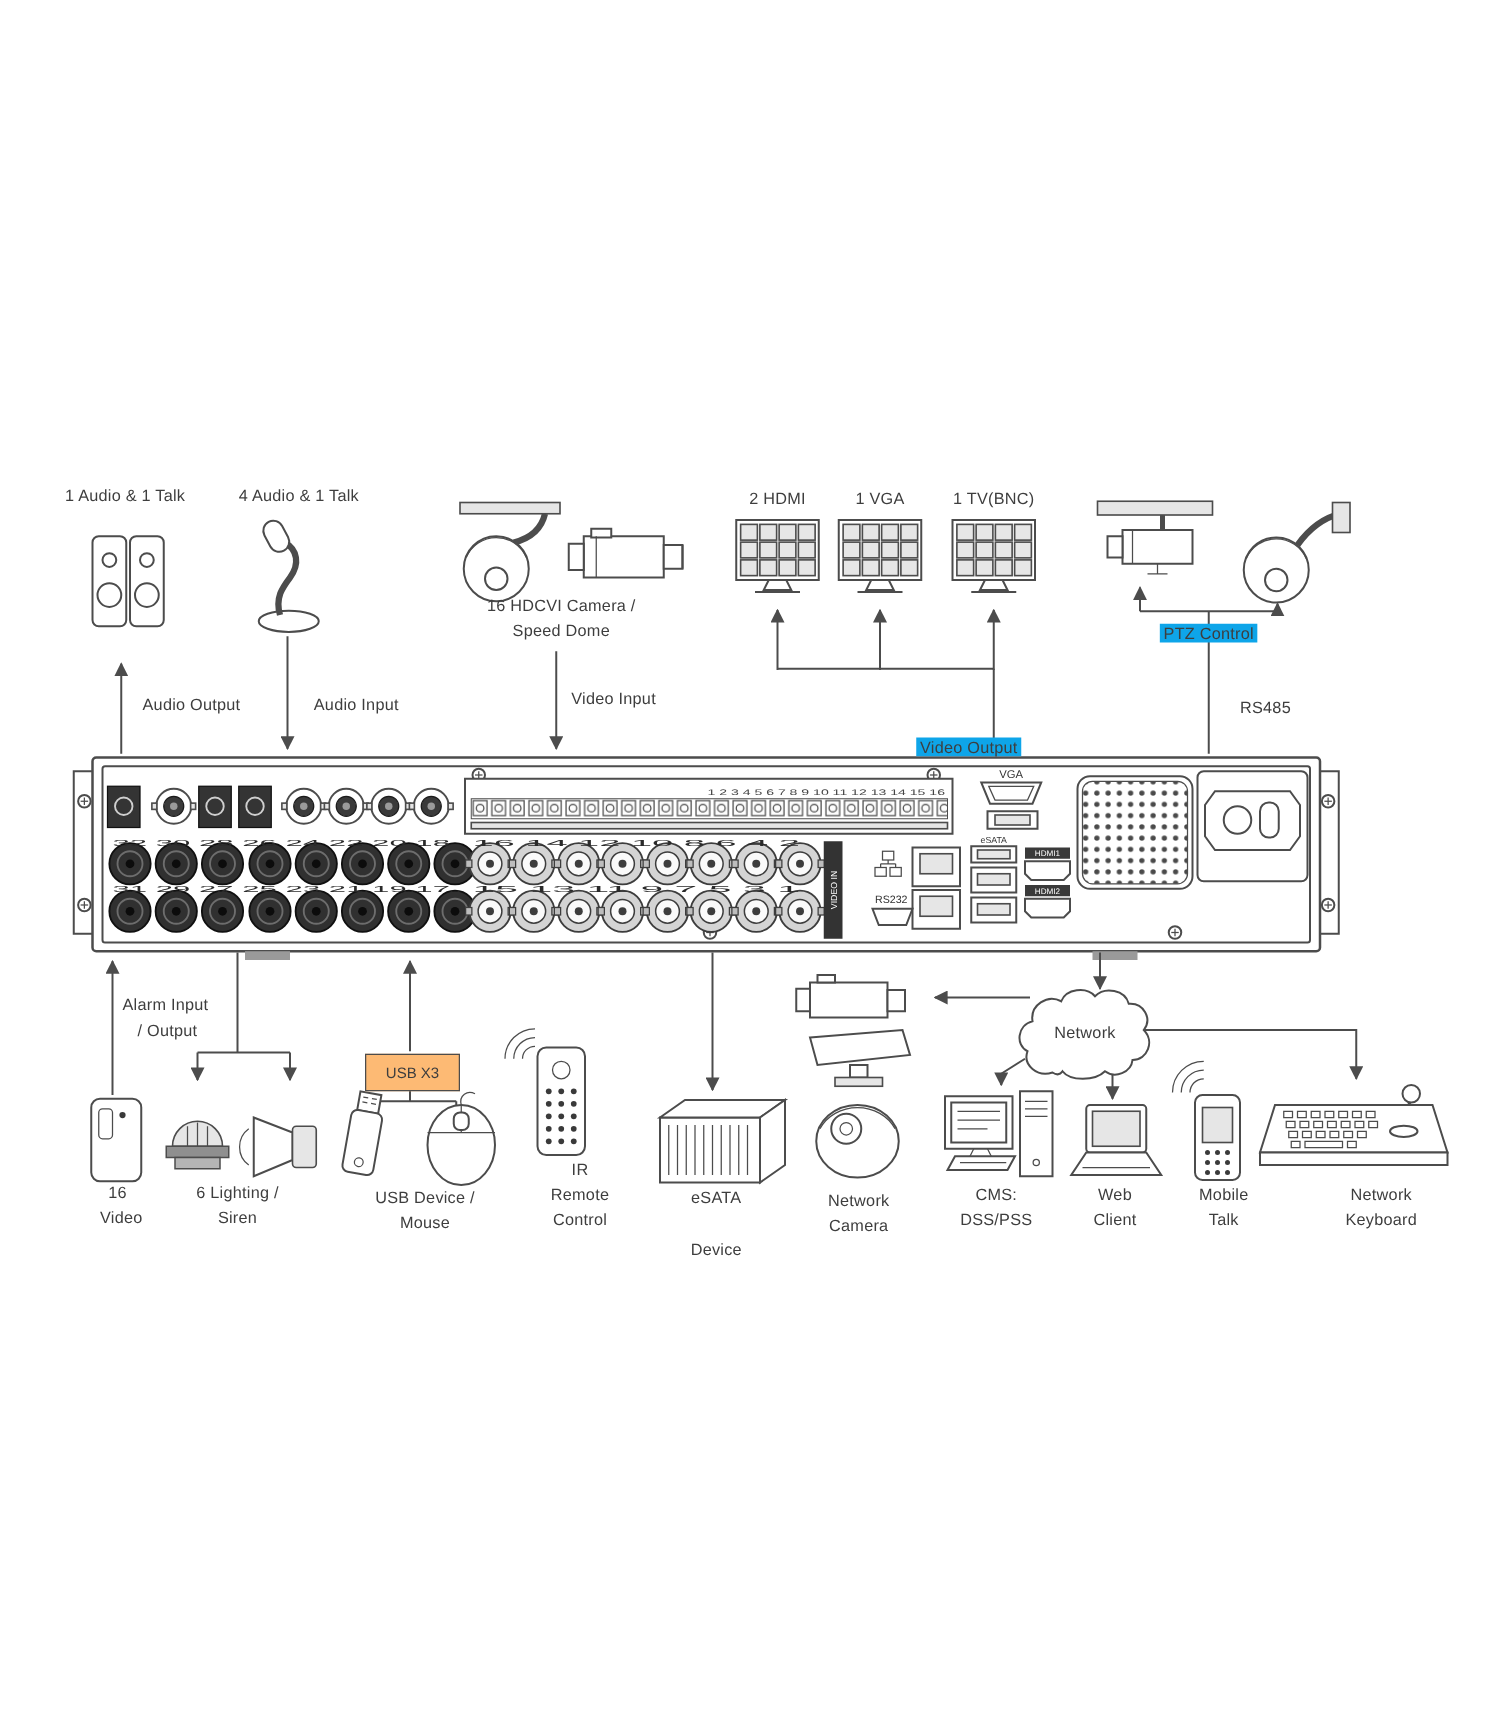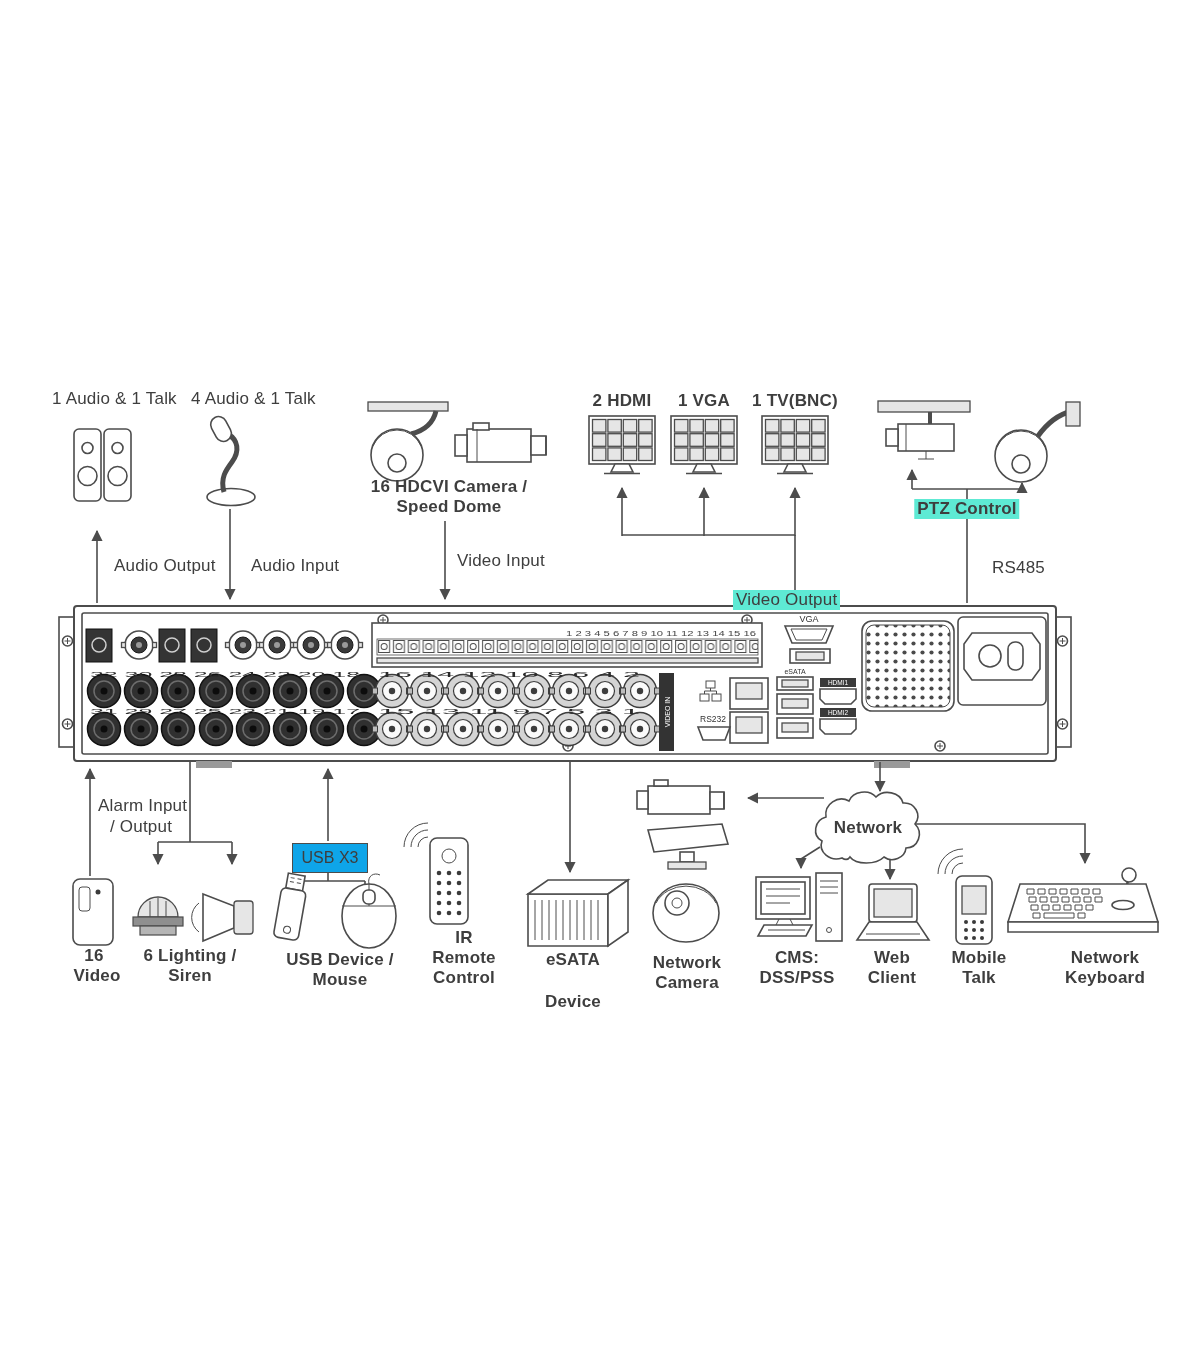--- a/index.html
+++ b/index.html
@@ -1,23 +1,23 @@
 <!DOCTYPE html>
 <html><head>
 <meta charset="utf-8">
 <style>
   html,body{margin:0;padding:0;background:#fff;}
   .canvas{position:relative;width:1200px;height:1372px;background:#fff;overflow:hidden;
           font-family:"Liberation Sans",sans-serif;}
   .art{position:absolute;left:0;top:0;}
-  .lbl{position:absolute;font-size:17px;color:#3e3e3e;white-space:nowrap;letter-spacing:.2px;}
-  .ctr{transform:translateX(-50%);font-weight:bold;}
-  .wbg{background:#5eead4;padding:0 3px;}
-  .box{position:absolute;border:1.6px solid #4c4c4c;background:#0ea5e9;display:flex;
-       align-items:center;justify-content:center;font-size:16px;color:#3e3e3e;}
+  .lbl{position:absolute;font-size:13px;color:#3e3e3e;white-space:nowrap;letter-spacing:.2px;}
+  .ctr{transform:translateX(-50%);}
+  .wbg{background:#0ea5e9;padding:0 3px;}
+  .box{position:absolute;border:1.6px solid #4c4c4c;background:#fdba74;display:flex;
+       align-items:center;justify-content:center;font-size:12px;color:#3e3e3e;}
   svg .ln{fill:none;stroke:#4c4c4c;stroke-width:1.6;}
   svg .thin{stroke-width:1;}
   svg .fw{fill:#fff;stroke:#4c4c4c;stroke-width:1.6;}
   svg .fg{fill:#e6e6e6;stroke:#4c4c4c;stroke-width:1.3;}
   svg .fd{fill:#3a3a3a;stroke:none;}
   svg text{font-family:"Liberation Sans",sans-serif;}
 </style>
 </head>
 <body>
 

